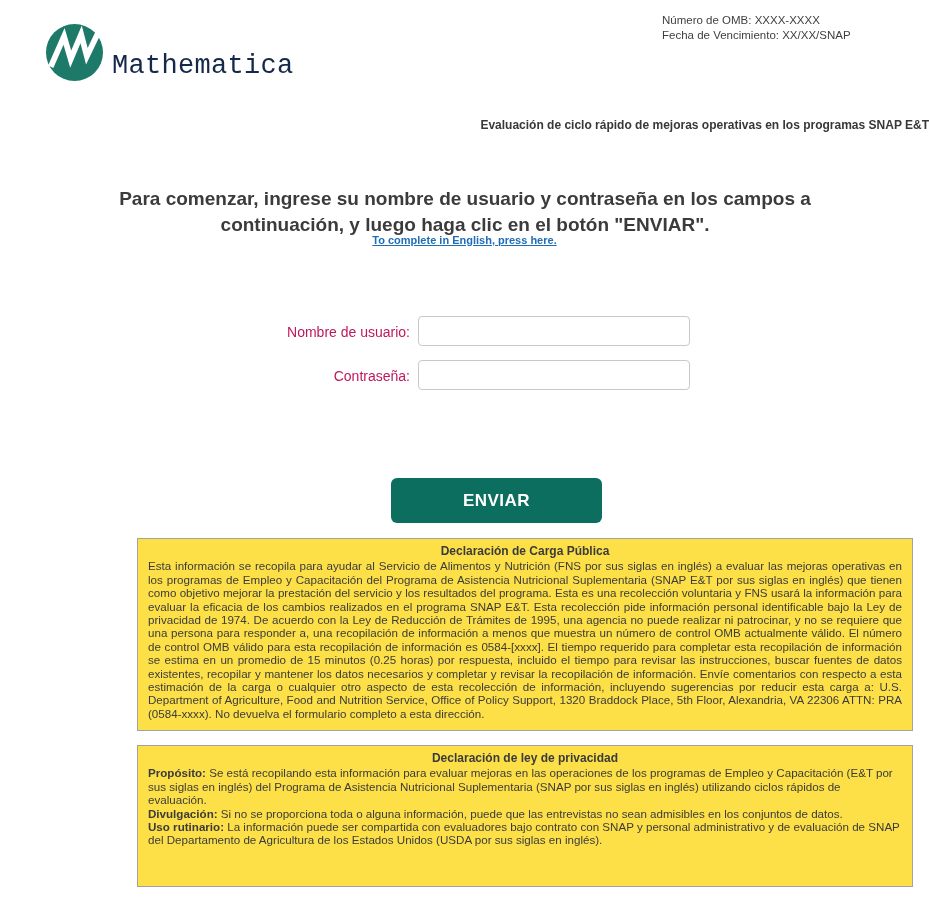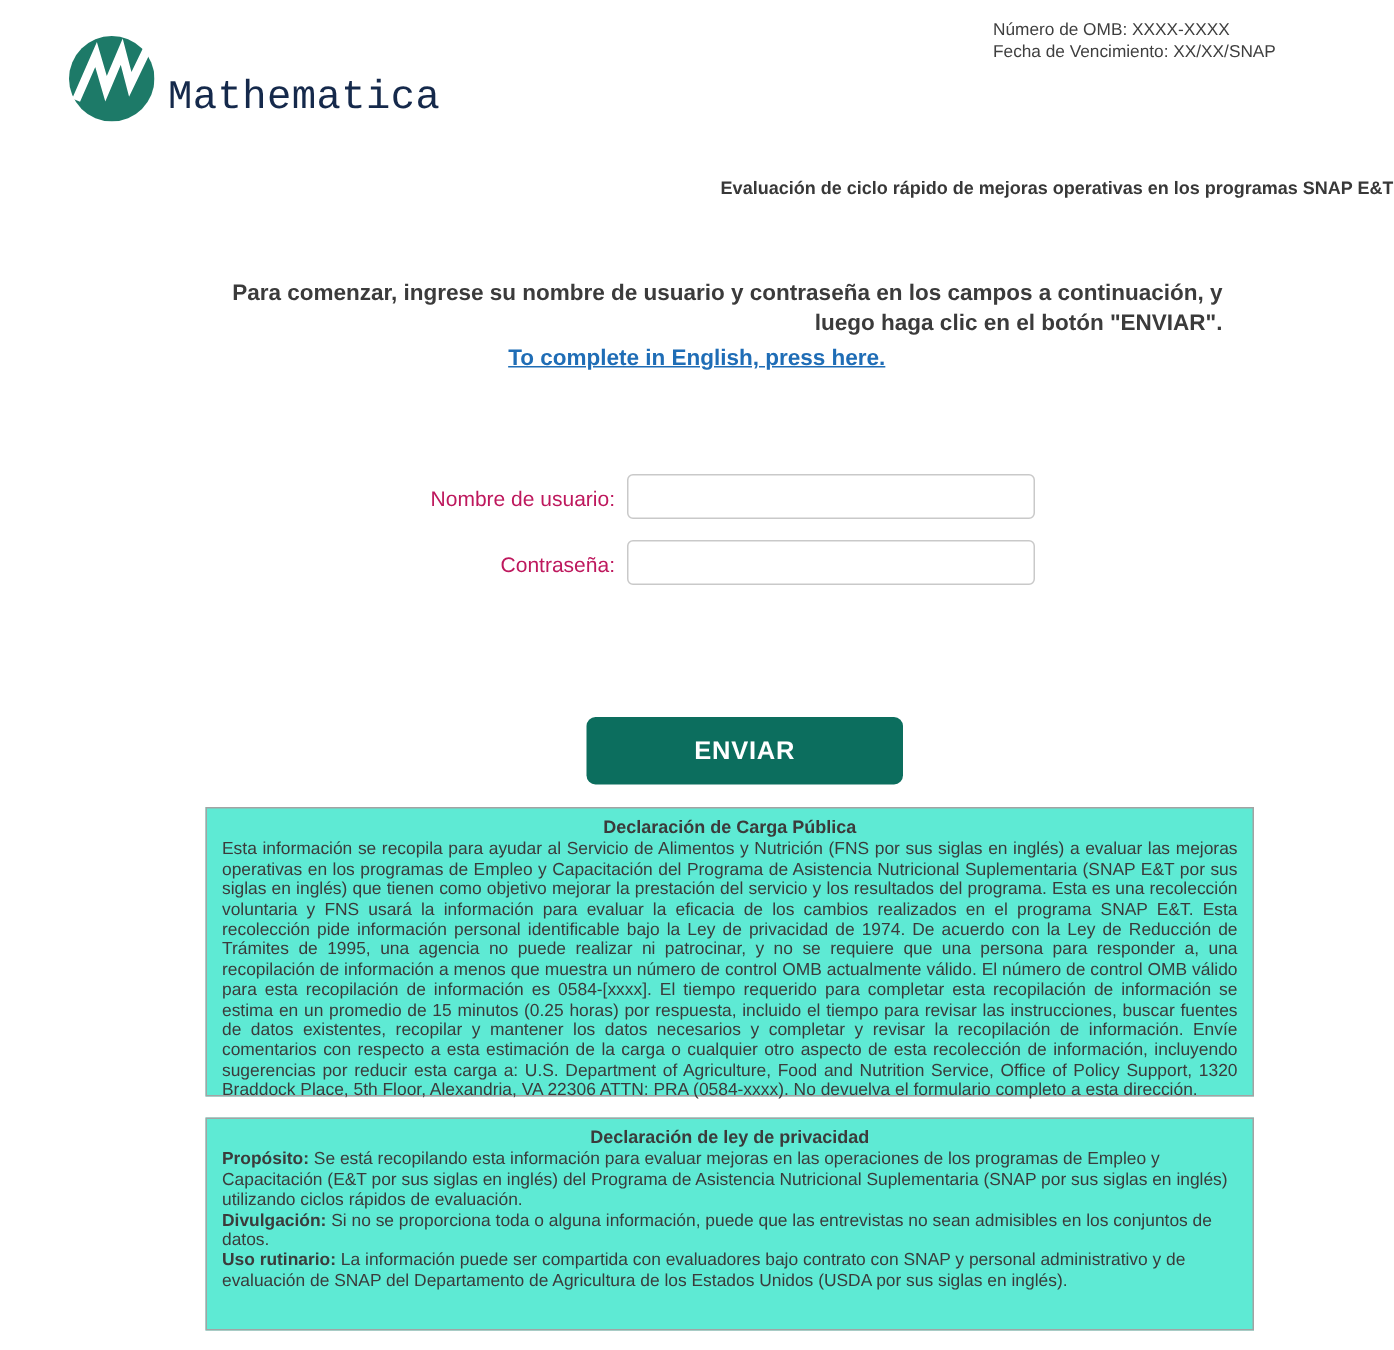--- a/index.html
+++ b/index.html
@@ -42,34 +42,34 @@
     width: 929px;
     text-align: right;
     font-size: 12px;
     font-weight: 600;
     color: #383838;
   }
   .instructions {
     position: absolute;
     left: 115px; top: 186px;
     width: 700px;
-    text-align: right;
-    font-size: 15px;
+    text-align: center;
+    font-size: 19px;
     font-weight: 600;
     line-height: 1.35;
     color: #3b3b3b;
   }
   .english-link {
     position: absolute;
     left: 0; top: 230px;
     width: 929px;
     text-align: center;
   }
   .english-link a {
-    font-size: 15px;
+    font-size: 11px;
     font-weight: 700;
     color: #1f6db6;
     text-decoration: underline;
     cursor: pointer;
   }
 
   
   .form-row-label {
     position: absolute;
     width: 220px;
@@ -107,23 +107,23 @@
     font-size: 17px;
     font-weight: 700;
     letter-spacing: 0.5px;
     cursor: pointer;
   }
 
   
   .statement-box {
     position: absolute;
     left: 137px;
-    width: 699px;
+    width: 776px;
     border: 1px solid #a3a3a3;
-    background: #5eead4;
+    background: #fde047;
     padding: 6px 10px 8px 10px;
     font-size: 11.6px;
     line-height: 13.4px;
     color: #3b3b3b;
   }
   .box-burden { top: 538px; height: 193px; }
   .box-privacy { top: 745px; height: 142px; }
   .statement-title {
     text-align: center;
     font-weight: 700;

